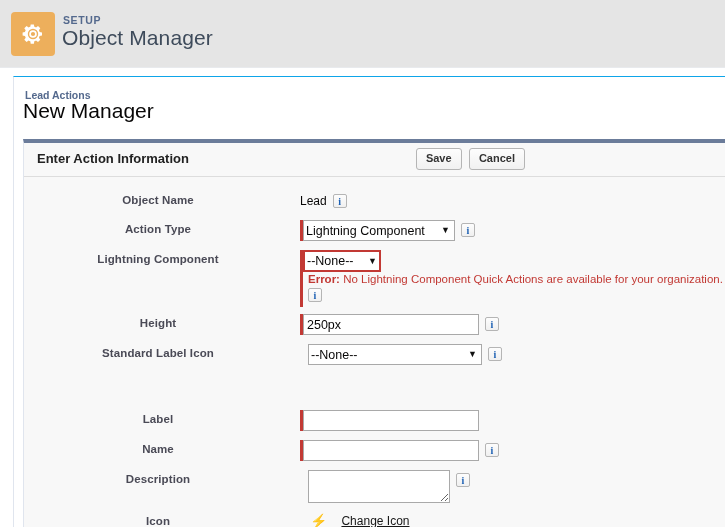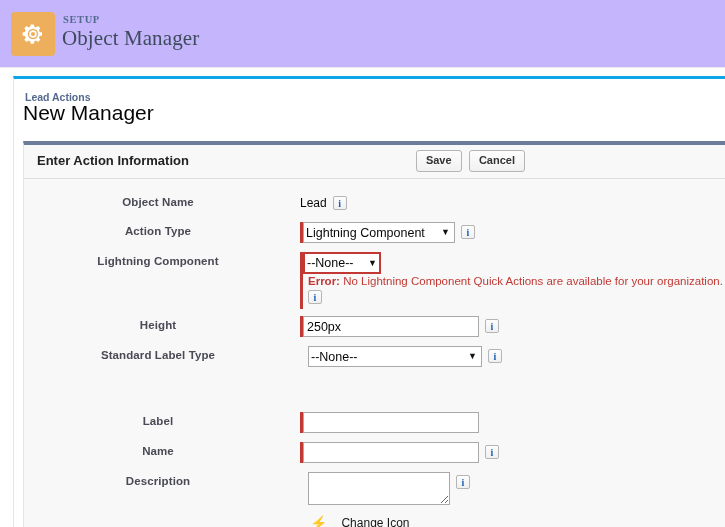--- a/index.html
+++ b/index.html
@@ -14,24 +14,23 @@
     font-size: 12px;
     color: #16325c;
     overflow: hidden;
   }
 
   
   .setup-header {
     position: absolute;
     left: 0; top: 0;
     width: 725px; height: 68px;
-    background: #c4b5fd;
+    background: #e5e5e5;
     border-bottom: 1px solid #e8eaed;
     box-sizing: border-box;
-    font-family: Liberation Serif, serif;
   }
   .setup-icon {
     position: absolute;
     left: 11px; top: 12px;
     width: 44px; height: 44px;
     background: #edaf5c;
     border-radius: 4px;
   }
   .setup-icon svg { position: absolute; left: 10px; top: 10px; }
   .setup-eyebrow {
@@ -51,21 +50,21 @@
     letter-spacing: 0.1px;
   }
 
   
   .page-card {
     position: absolute;
     left: 13px; top: 76px;
     width: 712px; height: 451px;
     background: #ffffff;
     border-left: 1px solid #e0e5ee;
-    border-top: 3px solid #0ea5e9;
+    border-top: 1px solid #0ea5e9;
     box-sizing: border-box;
   }
   .breadcrumb {
     position: absolute;
     left: 11px; top: 12px;
     font-size: 10.5px;
     font-weight: bold;
     color: #54698d;
   }
   .page-title {
@@ -337,21 +336,21 @@
       <div class="row" style="margin-bottom:9px;">
         <div class="row-label">Height</div>
         <div class="row-field">
           <span class="reqbar"></span>
           <input class="sf-input" style="width: 176px;" value="250px">
           <span class="info-icon">i</span>
         </div>
       </div>
 
       <div class="row" style="margin-bottom:9px;">
-        <div class="row-label">Standard Label Type</div>
+        <div class="row-label">Standard Label Icon</div>
         <div class="row-field" style="left:284px;">
           <span class="select-wrap">
             <select class="sf-select" style="width:174px;padding-right:18px;">
               <option>--None--</option>
             </select>
             <span class="caret">▼</span>
           </span>
           <span class="info-icon">i</span>
         </div>
       </div>
@@ -375,20 +374,21 @@
 
       <div class="row" style="min-height:36px;margin-bottom:6px;">
         <div class="row-label">Description</div>
         <div class="row-field" style="left:284px;">
           <textarea class="sf-textarea" style="width: 142px; height: 33px;" placeholder=""></textarea>
           <span class="info-icon">i</span>
         </div>
       </div>
 
       <div class="row" style="margin-bottom:4px;">
+        <div class="row-label">Icon</div>
         <div class="row-field" style="left:286px;">
           <span class="icon-row-bolt">⚡</span>
           <span class="change-icon-link">Change Icon</span>
         </div>
       </div>
 
     </div>
 
     <div class="panel-footer">
       <div class="panel-footer-buttons">

